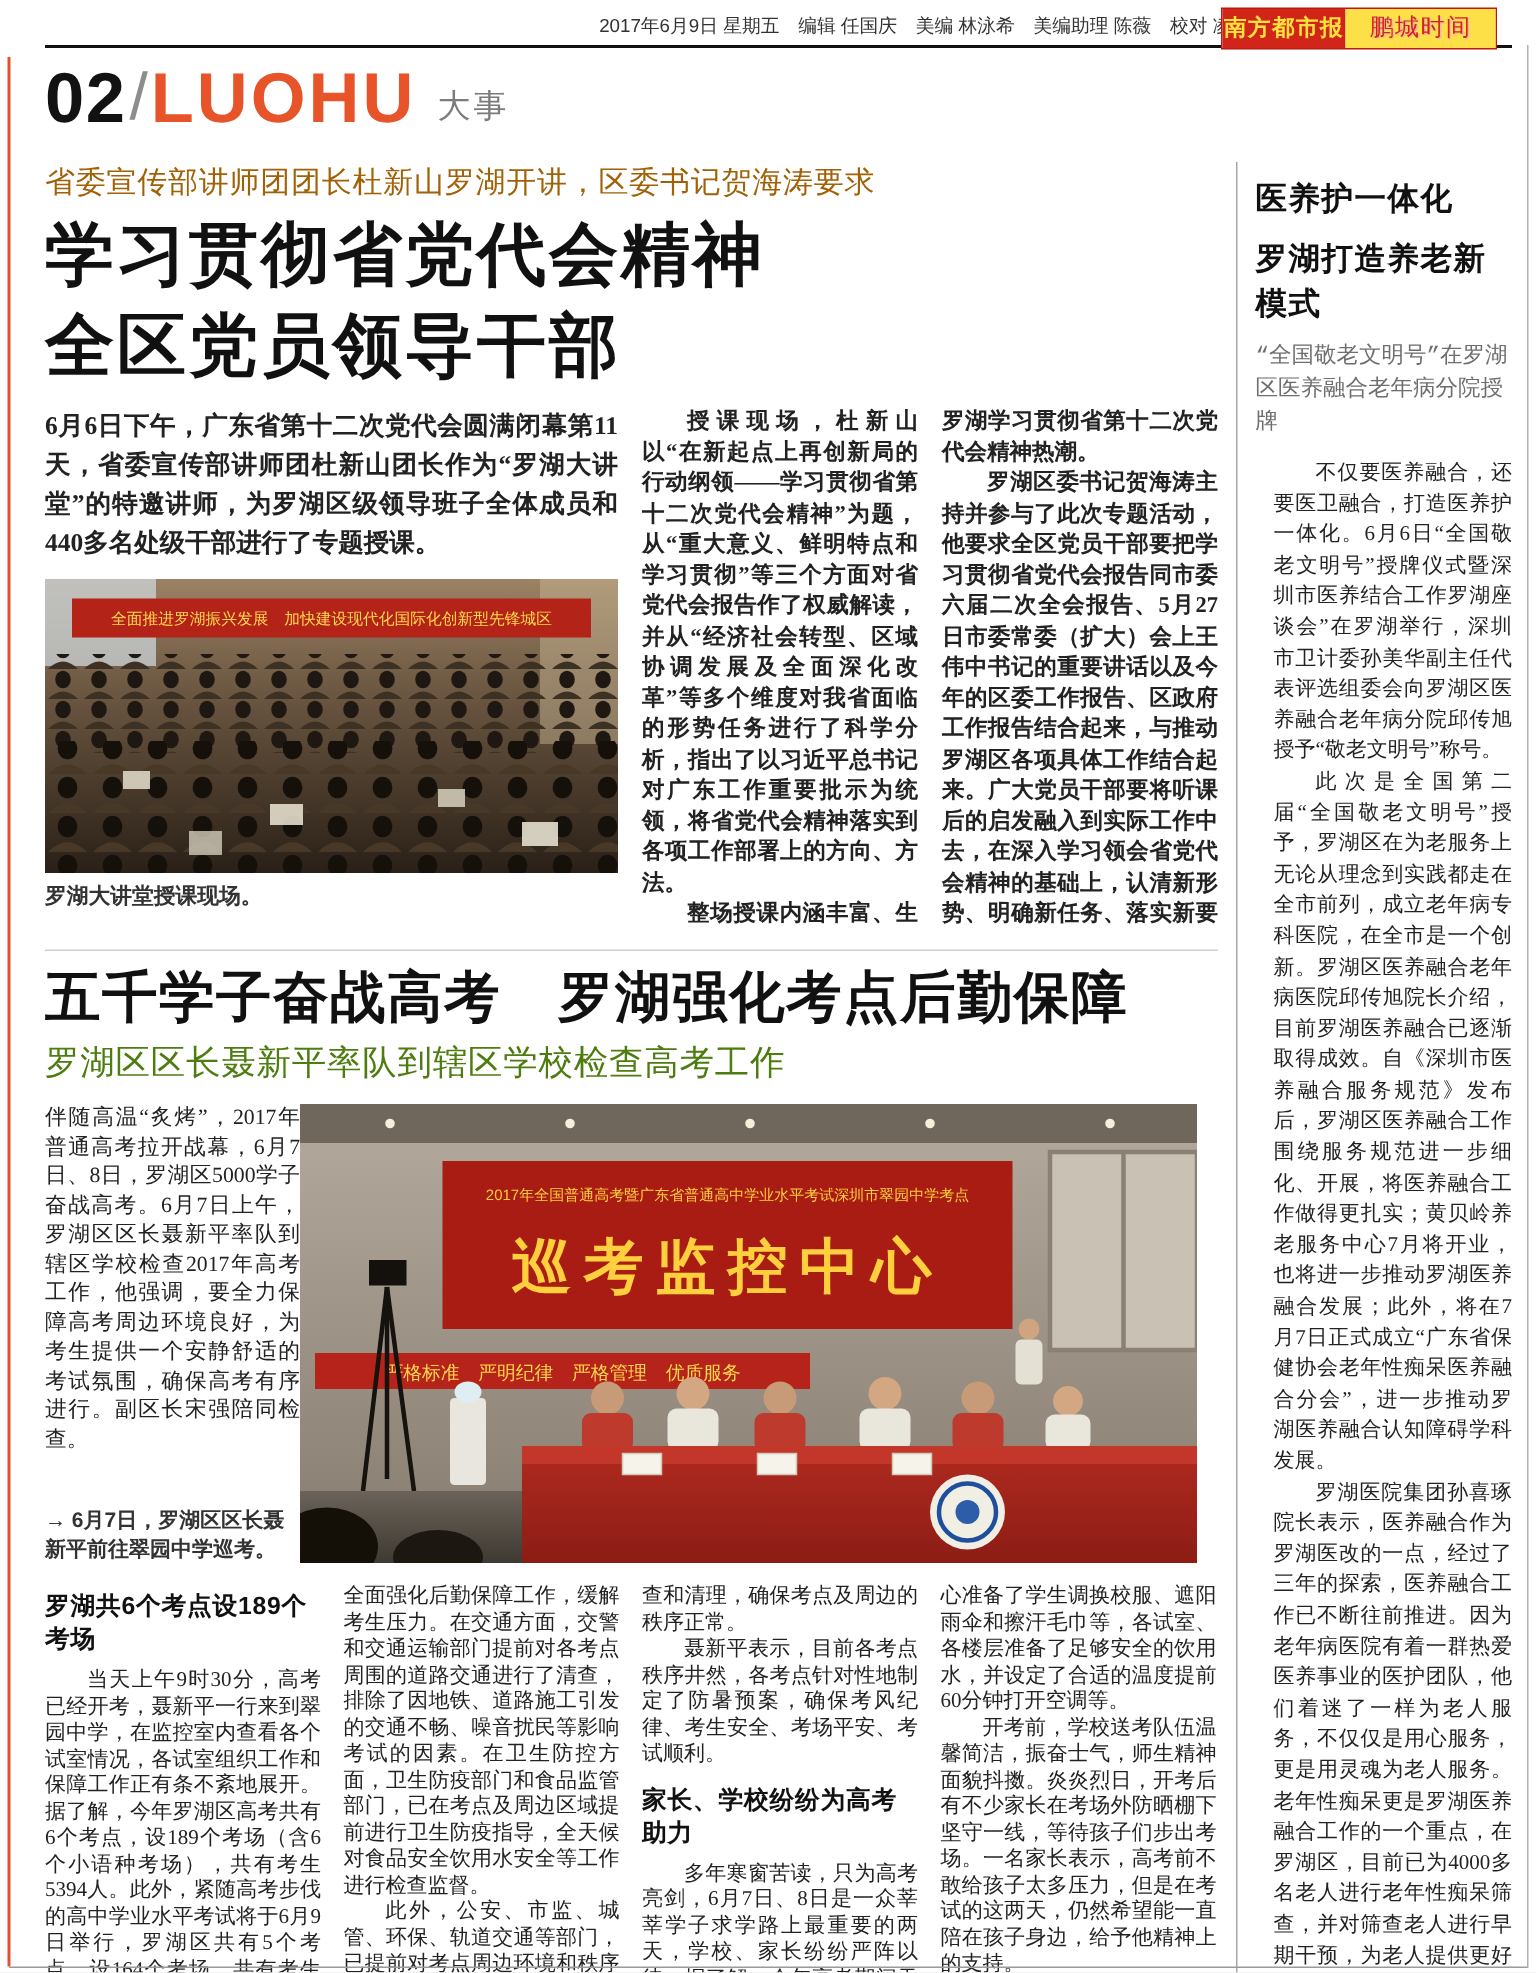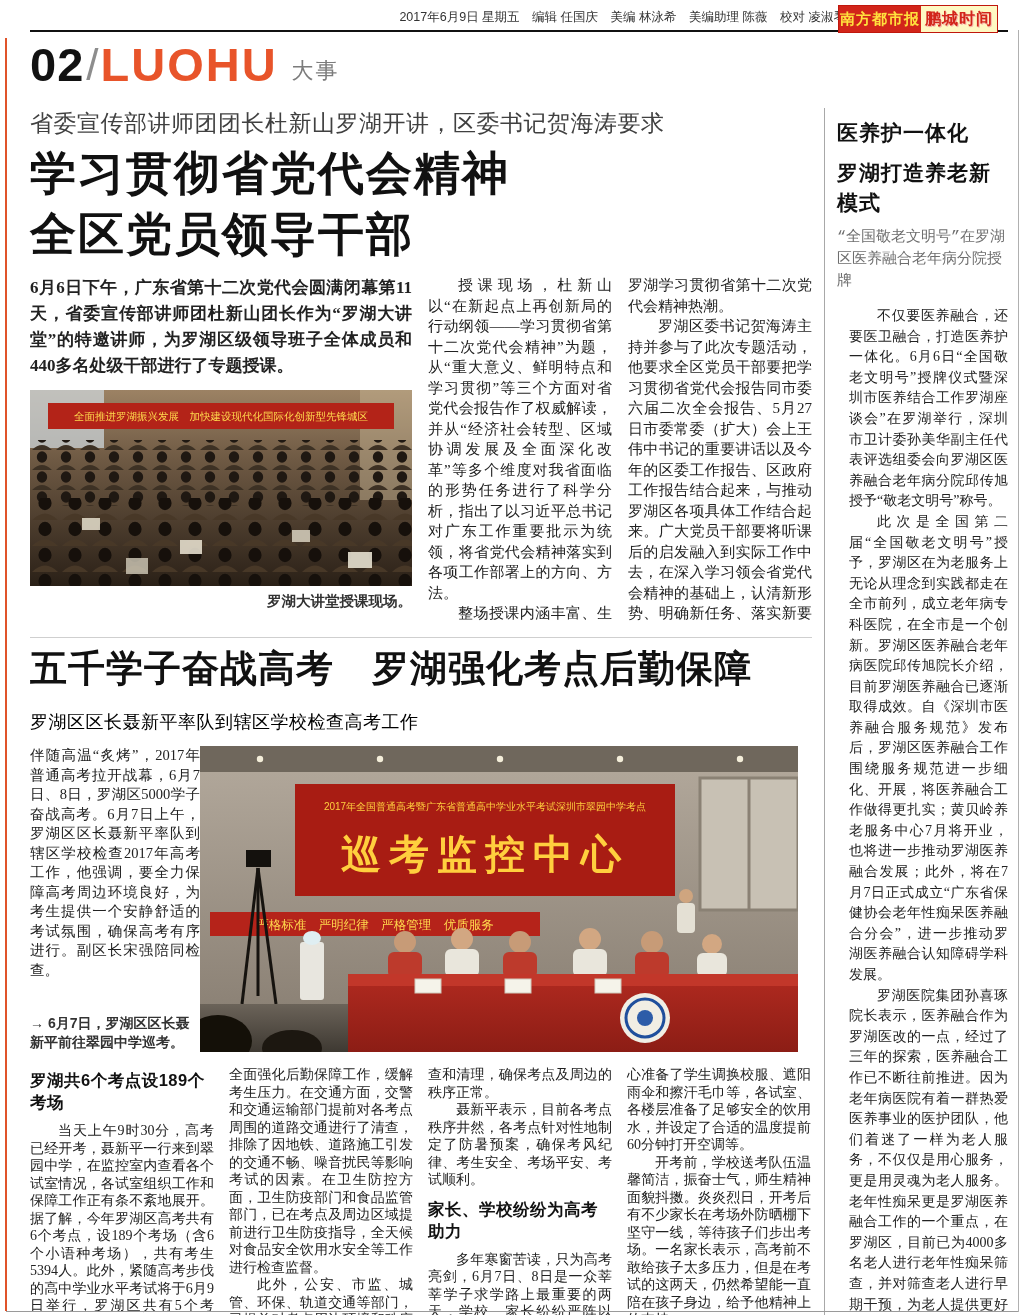--- a/index.html
+++ b/index.html
@@ -19,50 +19,50 @@
   .dateline {
     position:absolute; right:162px; top:9px;
     font-family:"Liberation Sans", sans-serif; font-size:12.5px; color:#333; white-space:nowrap;
   }
   .logo { position:absolute; right:10px; top:5px; height:28px; display:flex; border:1px solid #c0170d; z-index:2; background:#fff; }
   .logo-main {
     background:#d2251a; color:#ffe13d; font-family:"Liberation Sans", sans-serif;
     font-weight:bold; font-size:15px; line-height:26px; padding:0 1px; letter-spacing:1px; white-space:nowrap;
   }
   .logo-sub {
-    background:#fef9c3; color:#d2251a; font-family:"Liberation Sans", sans-serif;
-    font-weight:700; font-size:16px; line-height:26px; padding:0 4px; letter-spacing:1px;
+    background:#fde047; color:#d2251a; font-family:"Liberation Sans", sans-serif;
+    font-weight:400; font-size:16px; line-height:26px; padding:0 16px; letter-spacing:1px;
     text-shadow:1px 1px 0 #f5b5ad; white-space:nowrap;
   }
   
   .section-header { margin-top:8px; height:56px; display:flex; align-items:flex-start; font-family:"Liberation Sans", sans-serif; }
   .pg-num { font-size:47px; font-weight:900; color:#121212; line-height:50px; letter-spacing:1px; }
   .slash { font-size:44px; color:#8d8d8d; line-height:50px; margin:0 2px; font-weight:300; }
   .sec-en { font-size:47px; font-weight:900; color:#e8542a; line-height:50px; letter-spacing:2px; }
   .sec-cn { font-size:22px; color:#7c7c7c; line-height:30px; margin:16px 0 0 14px; letter-spacing:2px; }
   
   .content { display:flex; margin-top:12px; }
   .main-col { width:782px; flex:none; }
   .sidebar { flex:1; margin-left:12px; border-left:1px solid #a8a8a8; padding-left:12px; }
   
-  .kicker { font-family:Liberation Mono, monospace; font-size:23px; color:#404040; letter-spacing:0.5px; }
+  .kicker { font-family:Liberation Mono, monospace; font-size:20px; color:#a16207; letter-spacing:0.5px; }
   .a1-title { font-family:"Liberation Sans", sans-serif; font-size:46px; line-height:53px; font-weight:900; color:#111; letter-spacing:2px; margin-top:8px; }
   .a1-cols { display:flex; gap:16px; margin-top:14px; height:348px; overflow:hidden; }
   .a1-colA { width:382px; flex:none; }
   .a1-colB, .a1-colC { width:184px; flex:none; }
   .lede1 { font-size:17px; line-height:26px; font-weight:600; text-align:justify; color:#222; }
   .bodytxt { font-size:15px; line-height:20.5px; text-align:justify; color:#222; }
-  .bodytxt p { text-indent:2em; }
+  .bodytxt p { text-indent:2em;font-weight:bold; }
   .bodytxt p.noind { text-indent:0; }
   .photo1 { margin-top:11px; display:block; }
-  .caption { font-family:"Liberation Sans", sans-serif; font-size:14.5px; font-weight:bold; color:#333; margin-top:6px;text-align:right; }
+  .caption { font-family:"Liberation Sans", sans-serif; font-size:14.5px; font-weight:bold; color:#333; margin-top:6px; }
   .divider { border:none; border-top:1px solid #cfcfcf; margin:14px 0 10px 0; }
   
   .a2-title { font-family:"Liberation Sans", sans-serif; font-size:37px; font-weight:900; color:#111; letter-spacing:1px; line-height:42px; }
-  .a2-sub { font-family:"Liberation Sans", sans-serif; font-size:18px; color:#000000; margin-top:20px; letter-spacing:0.5px; }
+  .a2-sub { font-family:"Liberation Sans", sans-serif; font-size:23px; color:#4d7c0f; margin-top:7px; letter-spacing:0.5px; }
   .a2-row { display:flex; margin-top:12px;align-items:flex-end; }
   .a2-lede-col { width:170px; flex:none; display:flex; flex-direction:column; height:306px; }
   .lede2 { font-size:14.5px; line-height:19.5px; text-align:justify; color:#222; }
   .photo2 { flex:none; display:block; }
   .caption2 { font-family:"Liberation Sans", sans-serif; font-size:14px; font-weight:bold; color:#333; margin-top:auto; line-height:19px; }
   .a2-bottom { display:flex; gap:15px; margin-top:14px; height:292px; overflow:hidden; }
   .a2-bcol { width:184px; flex:none; }
   .smalltxt { font-size:14px; line-height:17.5px; text-align:justify; color:#222; }
   .smalltxt p { text-indent:2em; }
   .smalltxt p.noind { text-indent:0; }

